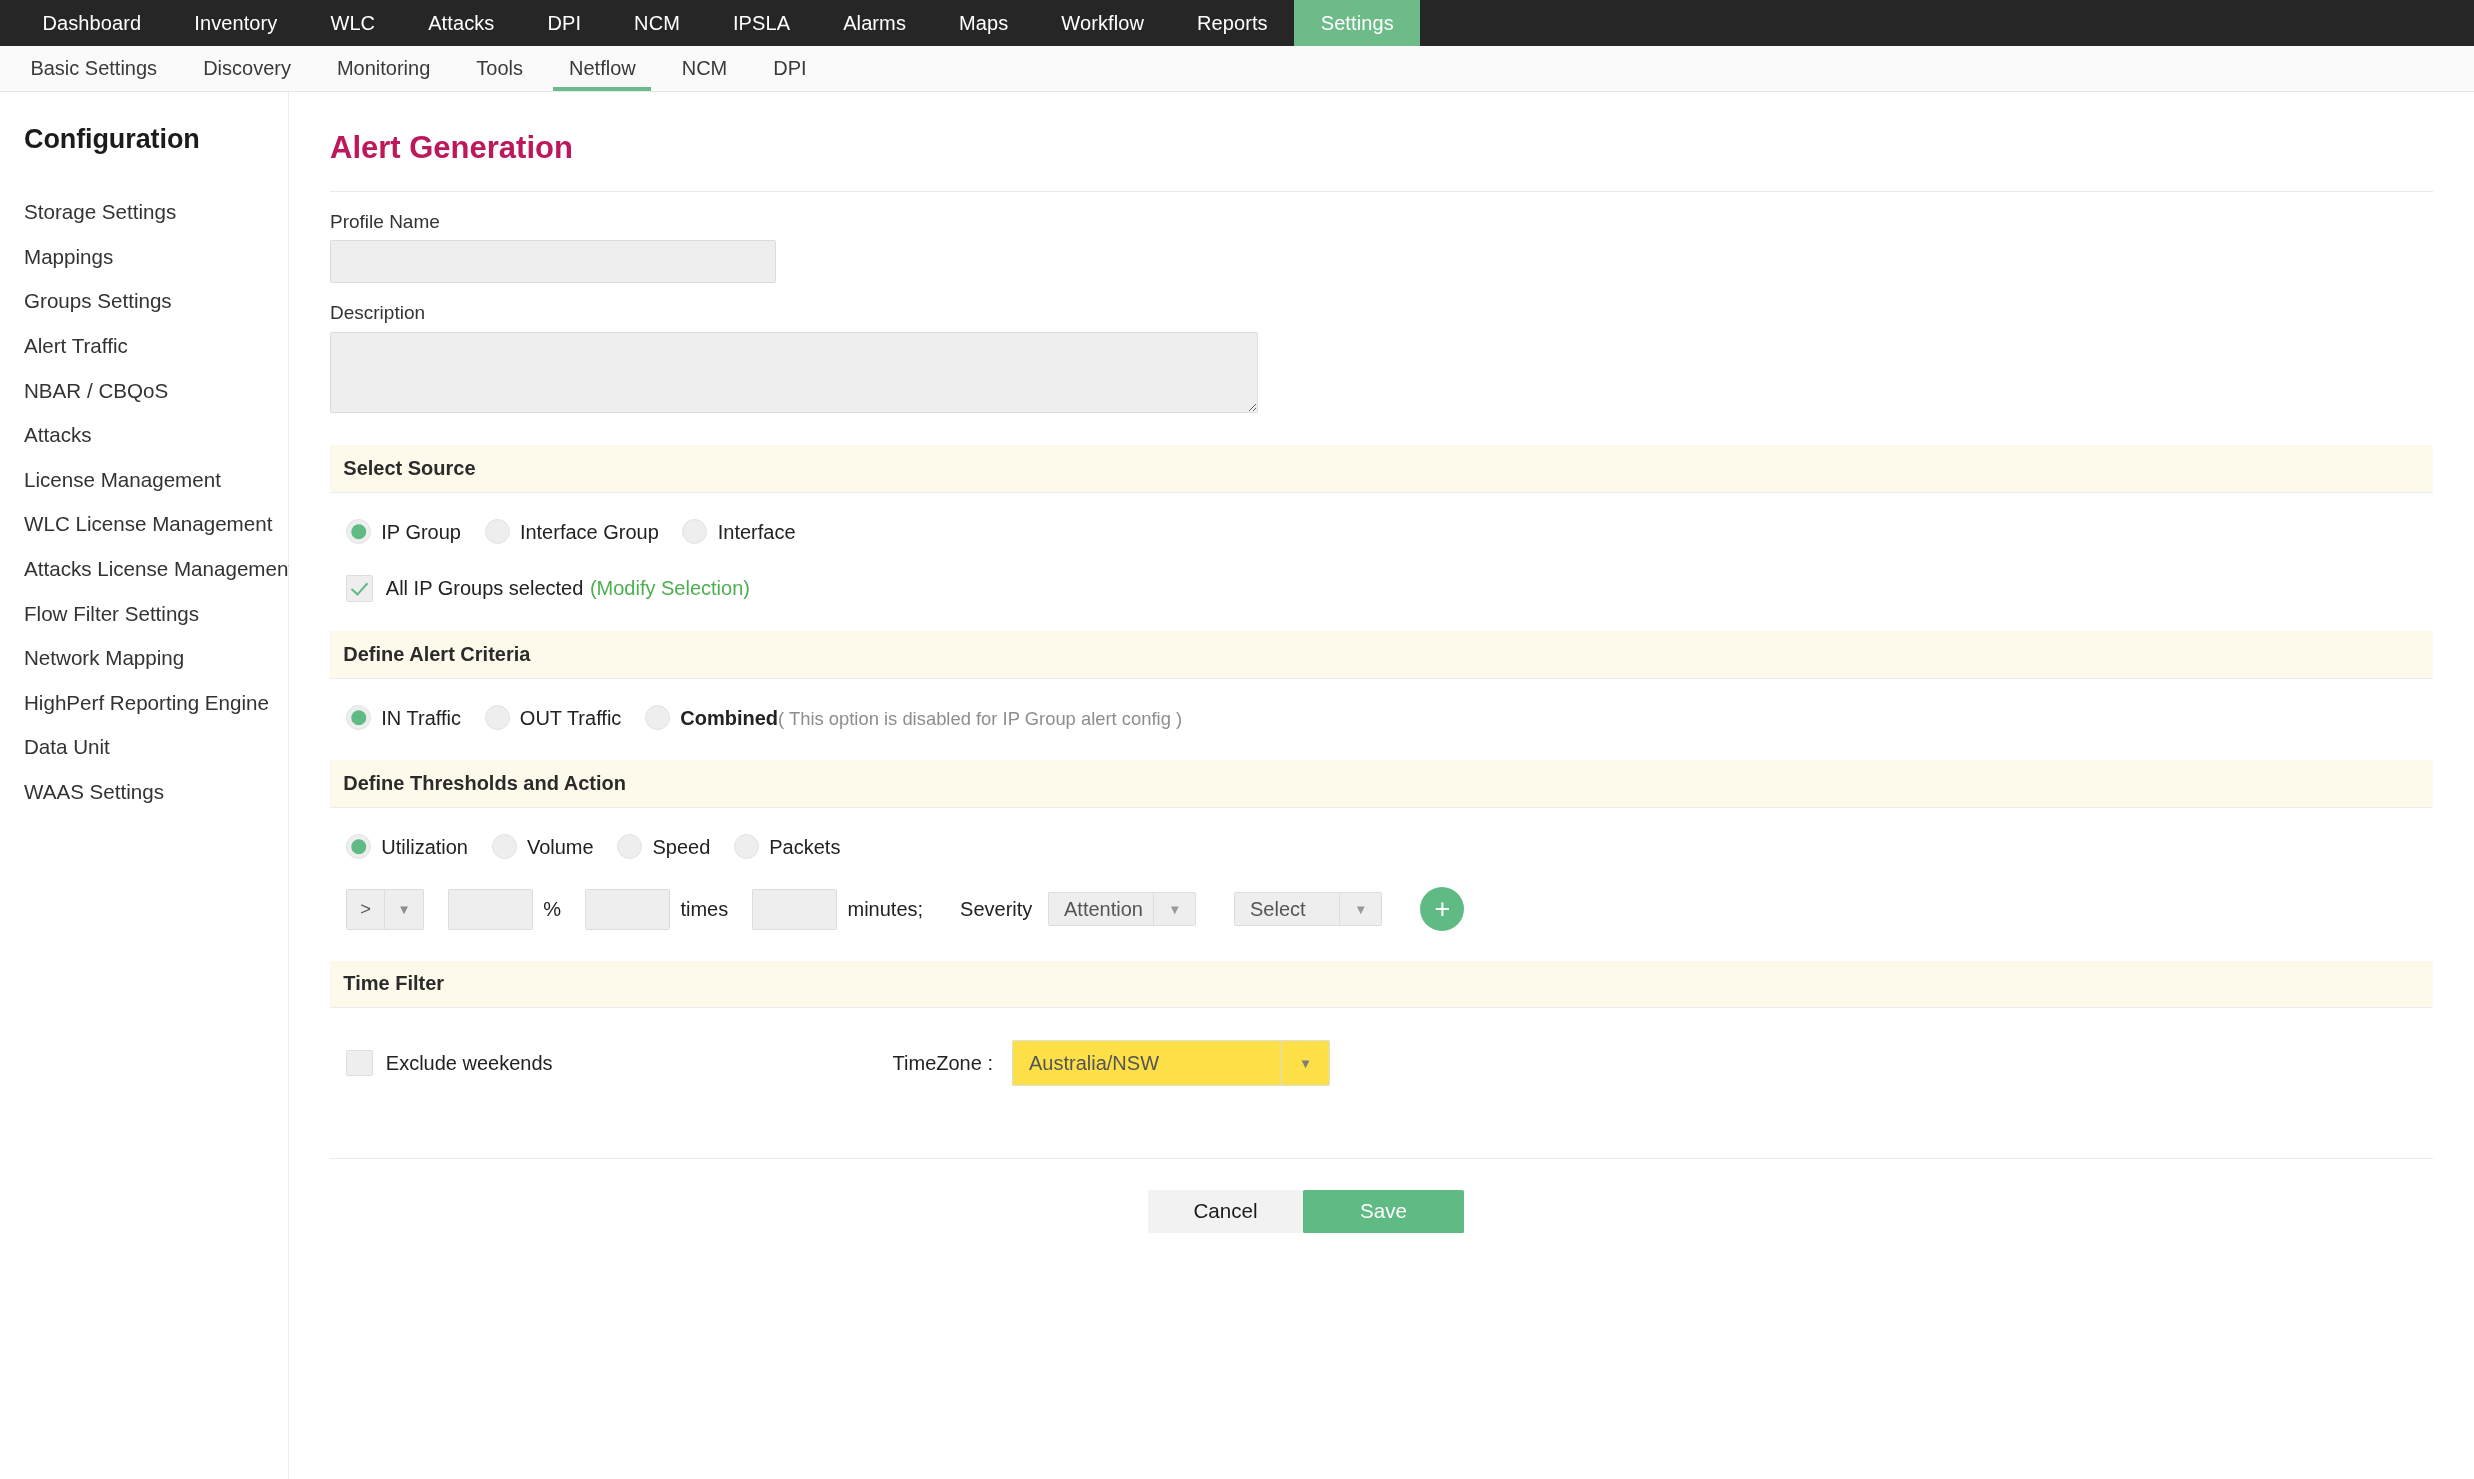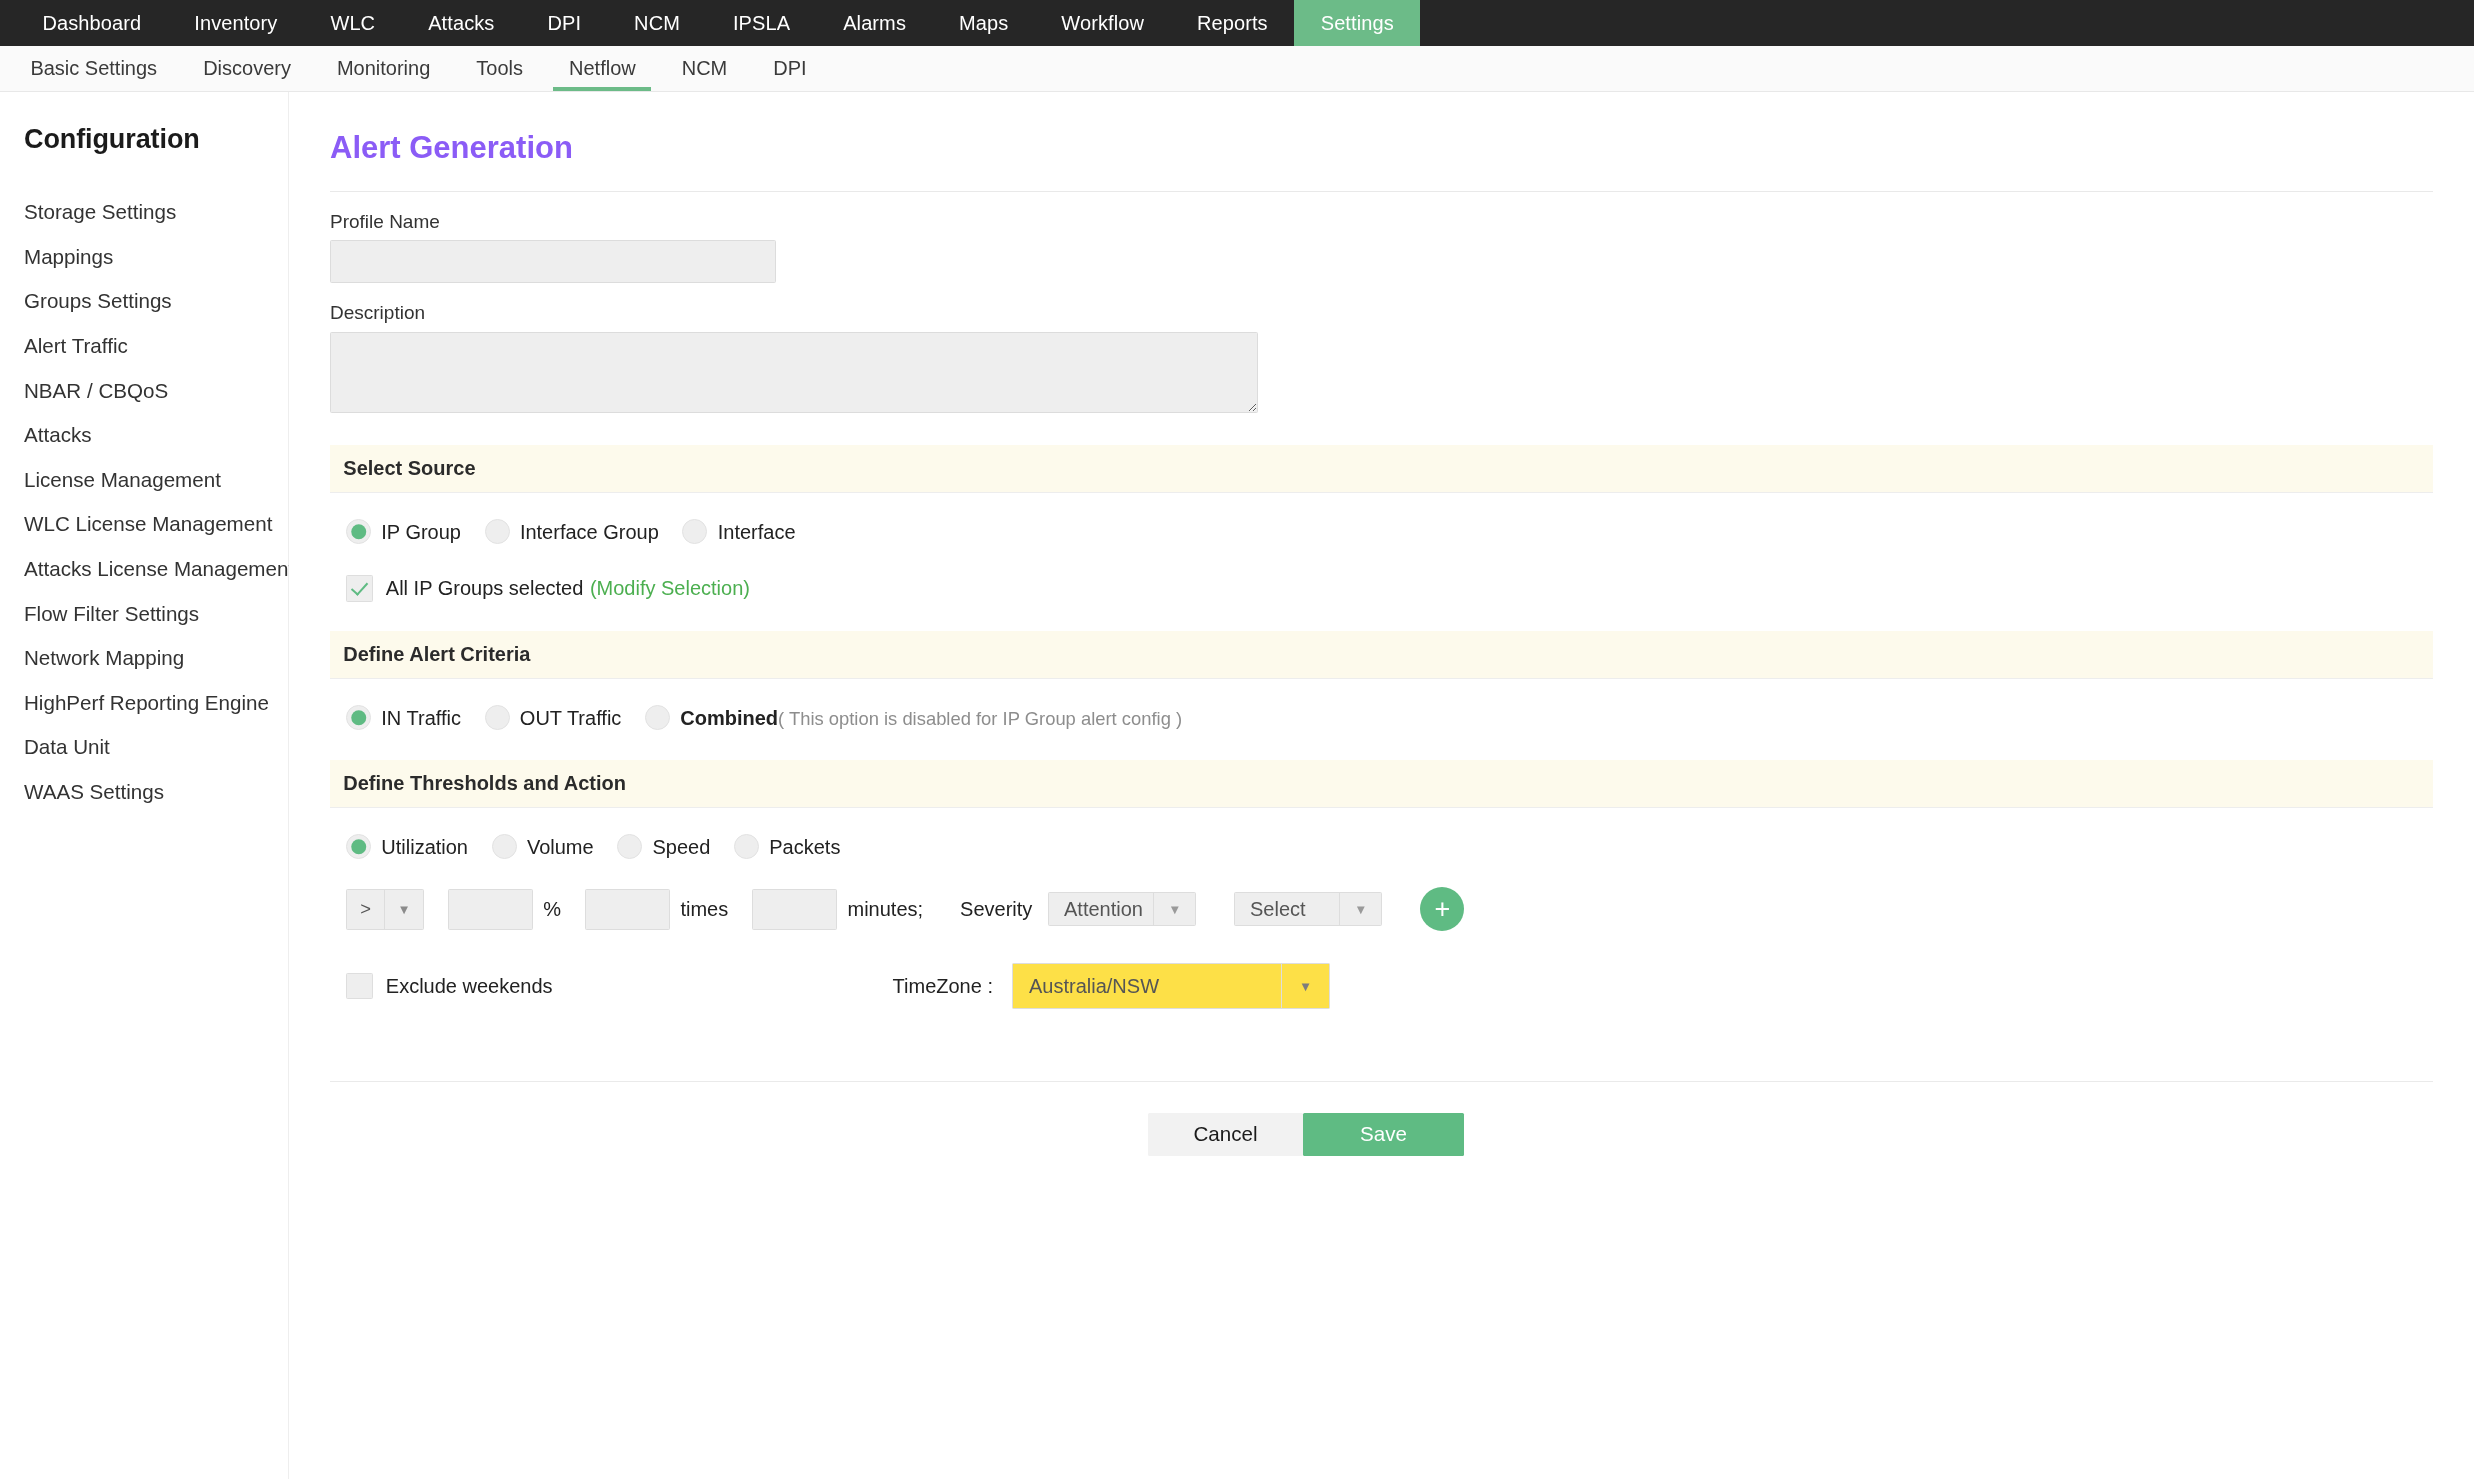--- a/index.html
+++ b/index.html
@@ -84,21 +84,21 @@
   }
 
   .content {
     flex: 1 1 auto;
     padding: 29.5px 0 0 41px;
     background: #ffffff;
   }
   .page-title {
     font-size: 31px;
     font-weight: bold;
-    color: #8b5cf6;
+    color: #be185d;
     margin: 8.8px 0 25px 0;
   }
   .hr-light { height: 0.7px; background: #e9e9e9; width: 2103px; }
 
   .field-label {
     font-size: 19px;
     color: #333333;
     margin: 19px 0 7.4px 0;
   }
   .text-input {
@@ -476,20 +476,23 @@
 
       <span class="dropdown w-action" style="margin-left:38px;">
         <span class="dd-val">Select</span>
         <span class="dd-arrow">▼</span>
       </span>
 
       <span class="add-btn">+</span>
     </div>
 
     
+    <div class="section-bar">
+      <div class="section-bar-title">Time Filter</div>
+    </div>
 
     <div class="tf-row">
       <span class="checkbox"></span>
       <span class="check-label">Exclude weekends</span>
       <span class="tz-label">TimeZone :</span>
       <span class="tz-dropdown">
         <span class="dd-val">Australia/NSW</span>
         <span class="dd-arrow">▼</span>
       </span>
     </div>

